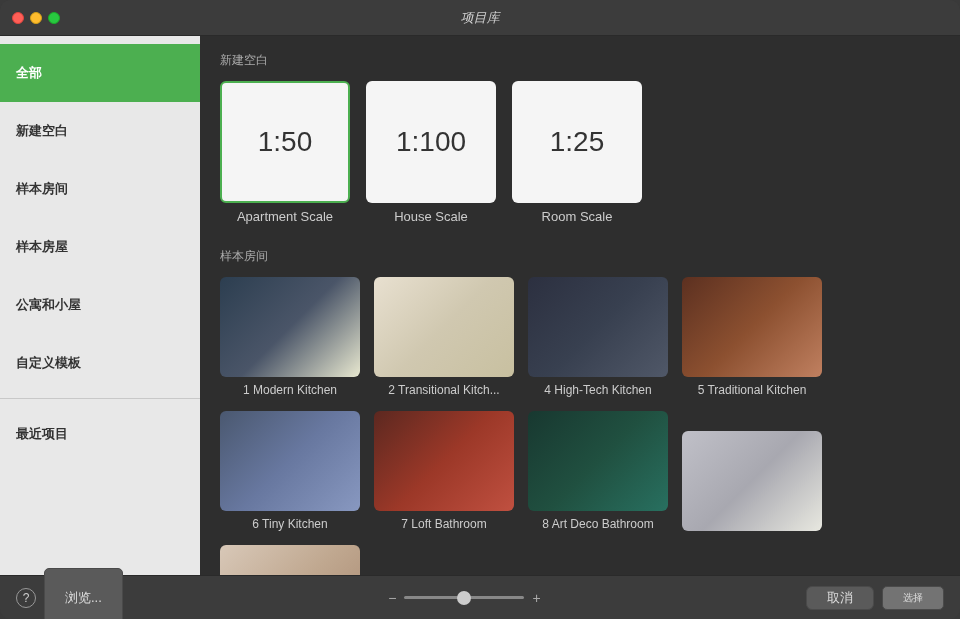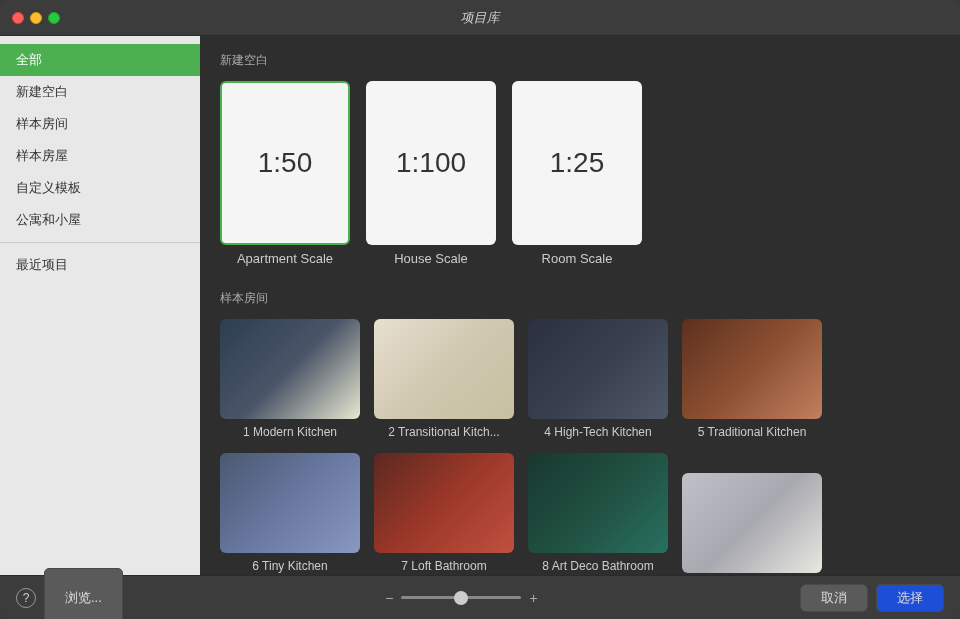--- a/index.html
+++ b/index.html
@@ -55,24 +55,25 @@
     
     .sidebar {
       width: 200px;
       background: #e8e8e8;
       padding: 8px 0;
       flex-shrink: 0;
       display: flex;
       flex-direction: column;
     }
     .sidebar-item {
-      padding: 7px 16px;
+      padding: 20px 16px;
       font-size: 13px;
       color: #333;
       cursor: pointer;
+      font-weight: bold;
     }
     .sidebar-item.active {
       background: #4caf50;
       color: white;
     }
     .sidebar-divider {
       height: 1px;
       background: #c8c8c8;
       margin: 6px 0;
     }
@@ -101,21 +102,21 @@
     }
     .scale-card {
       width: 130px;
       display: flex;
       flex-direction: column;
       align-items: center;
       cursor: pointer;
     }
     .scale-card-inner {
       width: 130px;
-      height: 164px;
+      height: 122px;
       background: #f5f5f5;
       border: 2px solid transparent;
       border-radius: 6px;
       display: flex;
       align-items: center;
       justify-content: center;
       font-size: 28px;
       font-weight: 300;
       color: #333;
     }
@@ -231,24 +232,24 @@
     .cancel-btn {
       background: #5a5a5a;
       border: 1px solid #4a4a4a;
       color: #ddd;
       font-size: 13px;
       padding: 0 20px;
       border-radius: 6px;
       cursor: pointer;
     }
     .select-btn {
-      background: #1d4ed8;
+      background: #737373;
       border: 1px solid #4a4a4a;
       color: #ddd;
-      font-size: 13px;
+      font-size: 10px;
       padding: 4px 20px;
       border-radius: 5px;
       cursor: pointer;
     }
 
     
     .rt-1 { background: linear-gradient(135deg, #2c3e50 0%, #4a5568 50%, #e8e8d0 100%); }
     .rt-2 { background: linear-gradient(135deg, #e8e0d0 0%, #d0c8b0 50%, #c8c0a0 100%); }
     .rt-3 { background: linear-gradient(135deg, #c8d8c8 0%, #90a890 50%, #c8b870 100%); }
     .rt-4 { background: linear-gradient(135deg, #2c3040 0%, #384050 50%, #505868 100%); }
@@ -271,22 +272,22 @@
   <span class="titlebar-title">项目库</span>
 </div>
 
 <div class="main-layout">
 
   <div class="sidebar">
     <div class="sidebar-item active">全部</div>
     <div class="sidebar-item">新建空白</div>
     <div class="sidebar-item">样本房间</div>
     <div class="sidebar-item">样本房屋</div>
+    <div class="sidebar-item">公寓和小屋</div>
     <div class="sidebar-item">自定义模板</div>
-    <div class="sidebar-item">公寓和小屋</div>
     <div class="sidebar-divider"></div>
     <div class="sidebar-item">最近项目</div>
   </div>
 
   <div class="content">
 
     <div class="grid-section">
       <div class="section-label">新建空白</div>
       <div class="scale-grid">
         <div class="scale-card">

